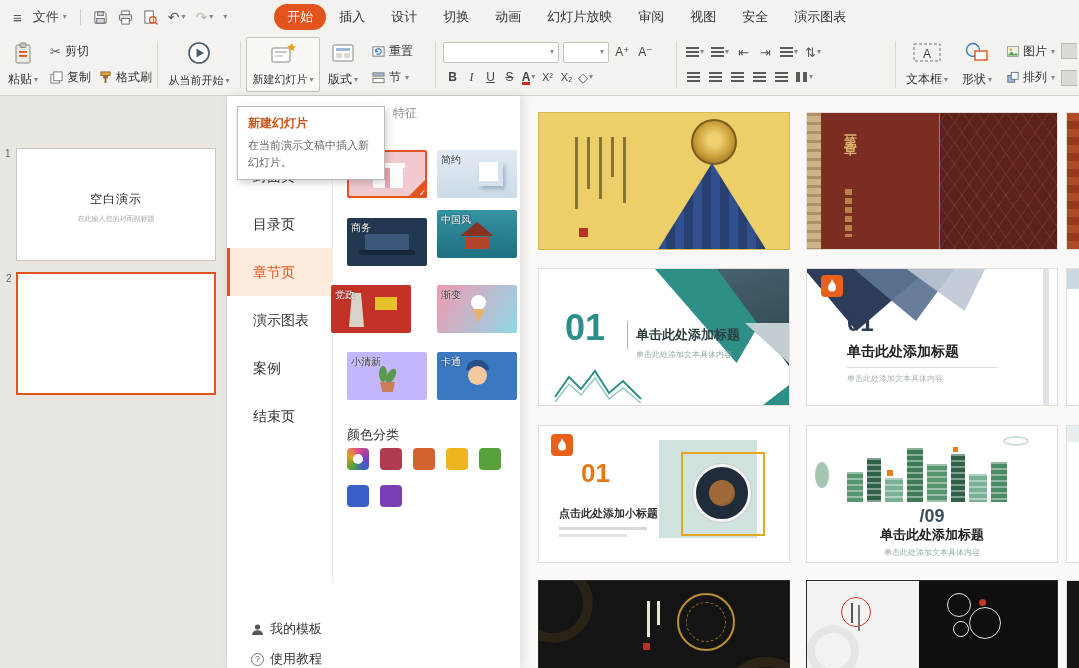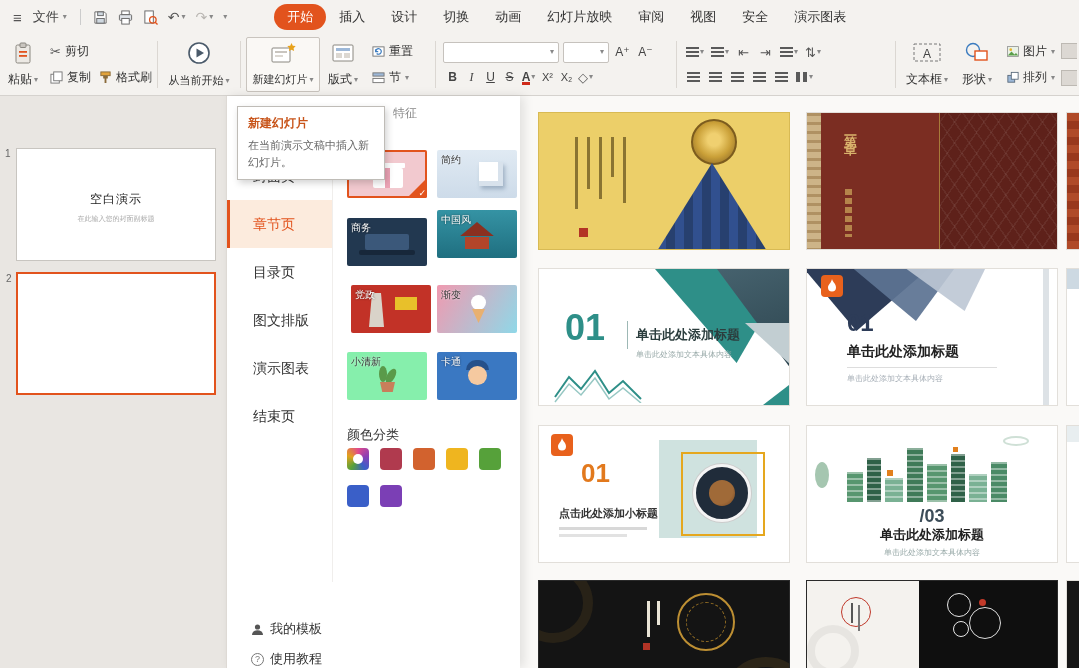--- a/index.html
+++ b/index.html
@@ -100,21 +100,21 @@
   clip-path:polygon(8% 100%,50% 0,92% 100%)}
 .pav{position:absolute;left:28px;top:27px;width:24px;height:12px;background:#b2452a}
 .st4{background:#c23227}
 .statue{position:absolute;left:18px;top:8px;width:15px;height:34px;background:#d9d3c9;
   clip-path:polygon(20% 0,80% 0,100% 100%,0 100%)}
 .flag{position:absolute;left:44px;top:12px;width:22px;height:13px;background:#e8c02a}
 .st5{background:linear-gradient(120deg,#f09ab0,#8fd8e8)}
 .ice1{position:absolute;left:34px;top:10px;width:15px;height:15px;border-radius:50%;background:#fff}
 .ice2{position:absolute;left:35px;top:24px;width:13px;height:14px;background:#e8b070;
   clip-path:polygon(0 0,100% 0,50% 100%)}
-.st6{background:#86efac}
+.st6{background:#c4b5fd}
 .pot{position:absolute;left:33px;top:30px;width:15px;height:10px;background:#c87f5a;
   clip-path:polygon(0 0,100% 0,85% 100%,15% 100%)}
 .leaf{position:absolute;width:8px;height:16px;border-radius:50%;background:#5a9a4a}
 .st7{background:#3a78c2}
 .face{position:absolute;left:31px;top:14px;width:19px;height:19px;border-radius:50%;background:#f5c9a0}
 .cap{position:absolute;left:29px;top:8px;width:23px;height:10px;border-radius:10px 10px 0 0;background:#25508a}
 
 
 .pv{position:absolute;left:520px;top:0;right:0;height:100%;background:#faf9f7}
 .card{position:absolute;width:252px;height:138px;background:#fff;border:1px solid #e2dfda;overflow:hidden}
@@ -512,24 +512,24 @@
       <div class="thumb sel" style="top:176px;height:123px">
         <span class="num">2</span>
       </div>
     </div>
 
     <div class="gallery">
       <span class="gfilter">特征</span>
 
       <div class="cats">
         <div class="cat">封面页</div>
+        <div class="cat">目录页</div>
         <div class="cat sel">章节页</div>
-        <div class="cat">目录页</div>
-        <div class="cat">图文排版</div>
         <div class="cat">演示图表</div>
+        <div class="cat">案例</div>
         <div class="cat">结束页</div>
       </div>
 
       <div class="sthumb st0 sel" style="left:120px;top:54px">
         <span class="slab"></span>
         <span class="gift"></span>
         <span class="chk"></span>
         <span class="chkmark">✓</span>
       </div>
       <div class="sthumb st1" style="left:210px;top:54px">
@@ -539,21 +539,21 @@
       <div class="sthumb st2 dark" style="left:120px;top:122px">
         <span class="slab">商务</span>
         <span class="lap1"></span>
           <span class="lap2"></span>
       </div>
       <div class="sthumb st3 dark" style="left:210px;top:114px">
         <span class="slab">中国风</span>
         <span class="roof"></span>
           <span class="pav"></span>
       </div>
-      <div class="sthumb st4 dark" style="left:124px;top:189px">
+      <div class="sthumb st4 dark" style="left:104px;top:189px">
         <span class="slab">党政</span>
         <span class="statue"></span>
           <span class="flag"></span>
       </div>
       <div class="sthumb st5" style="left:210px;top:189px">
         <span class="slab">渐变</span>
         <span class="ice1"></span>
           <span class="ice2"></span>
       </div>
       <div class="sthumb st6" style="left:120px;top:256px">
@@ -666,21 +666,21 @@
           <i style="left:44px;width:18px;height:24px;background-color:#7ab194"></i>
           <i style="left:66px;width:16px;height:54px;background-color:#3f7a58"></i>
           <i style="left:86px;width:20px;height:38px;background-color:#57966f"></i>
           <i style="left:110px;width:14px;height:48px;background-color:#2f6148"></i>
           <i style="left:128px;width:18px;height:28px;background-color:#7ab194"></i>
           <i style="left:150px;width:16px;height:40px;background-color:#4a8a66"></i>
           <i style="left:46px;bottom:26px;width:6px;height:6px;background:#e2801d"></i>
           <i style="left:112px;bottom:50px;width:5px;height:5px;background:#e2801d"></i>
           <span class="c6-cloud"></span>
         </div>
-        <div class="c6-num">/03</div>
+        <div class="c6-num">/09</div>
         <div class="c6-title">单击此处添加标题</div>
         <div class="c6-sub">单击此处添加文本具体内容</div>
       </div>
 
       <div class="card dark" style="left:18px;top:484px">
         <div class="c7-fl1"></div>
         <div class="c7-fl2"></div>
         <div class="c7-ring"></div>
         <div class="c7-b1"></div>
         <div class="c7-b2"></div>

